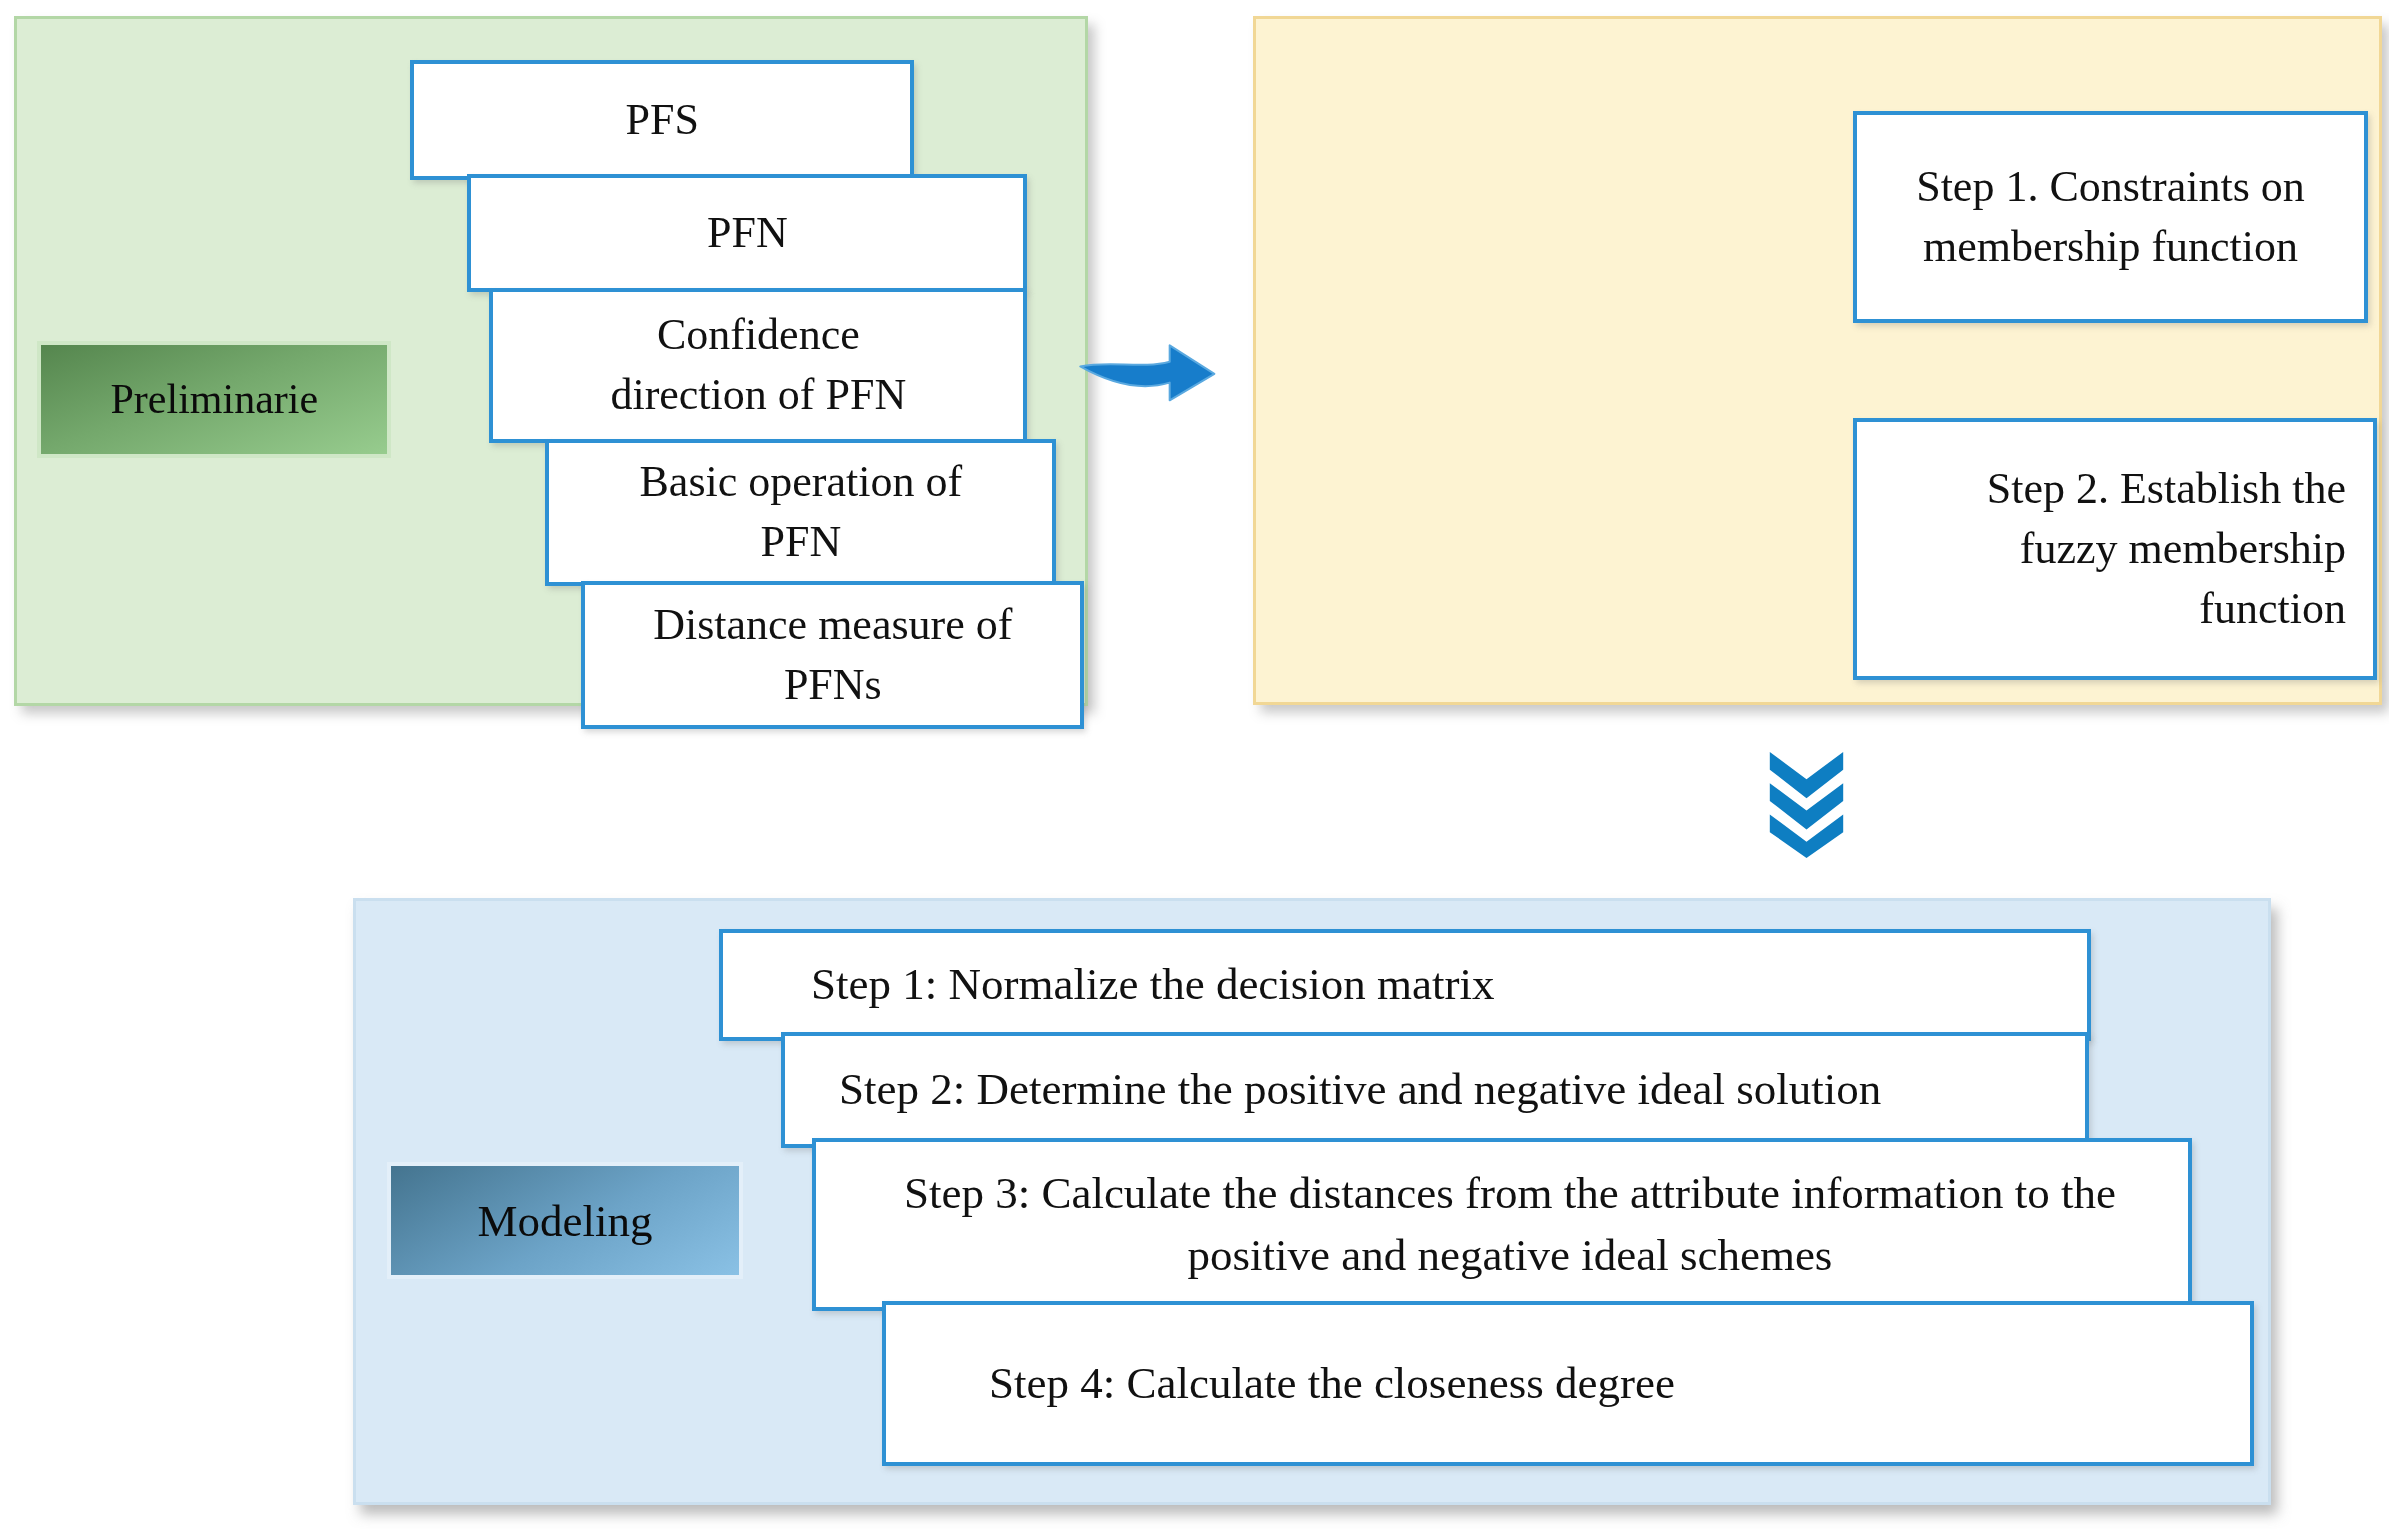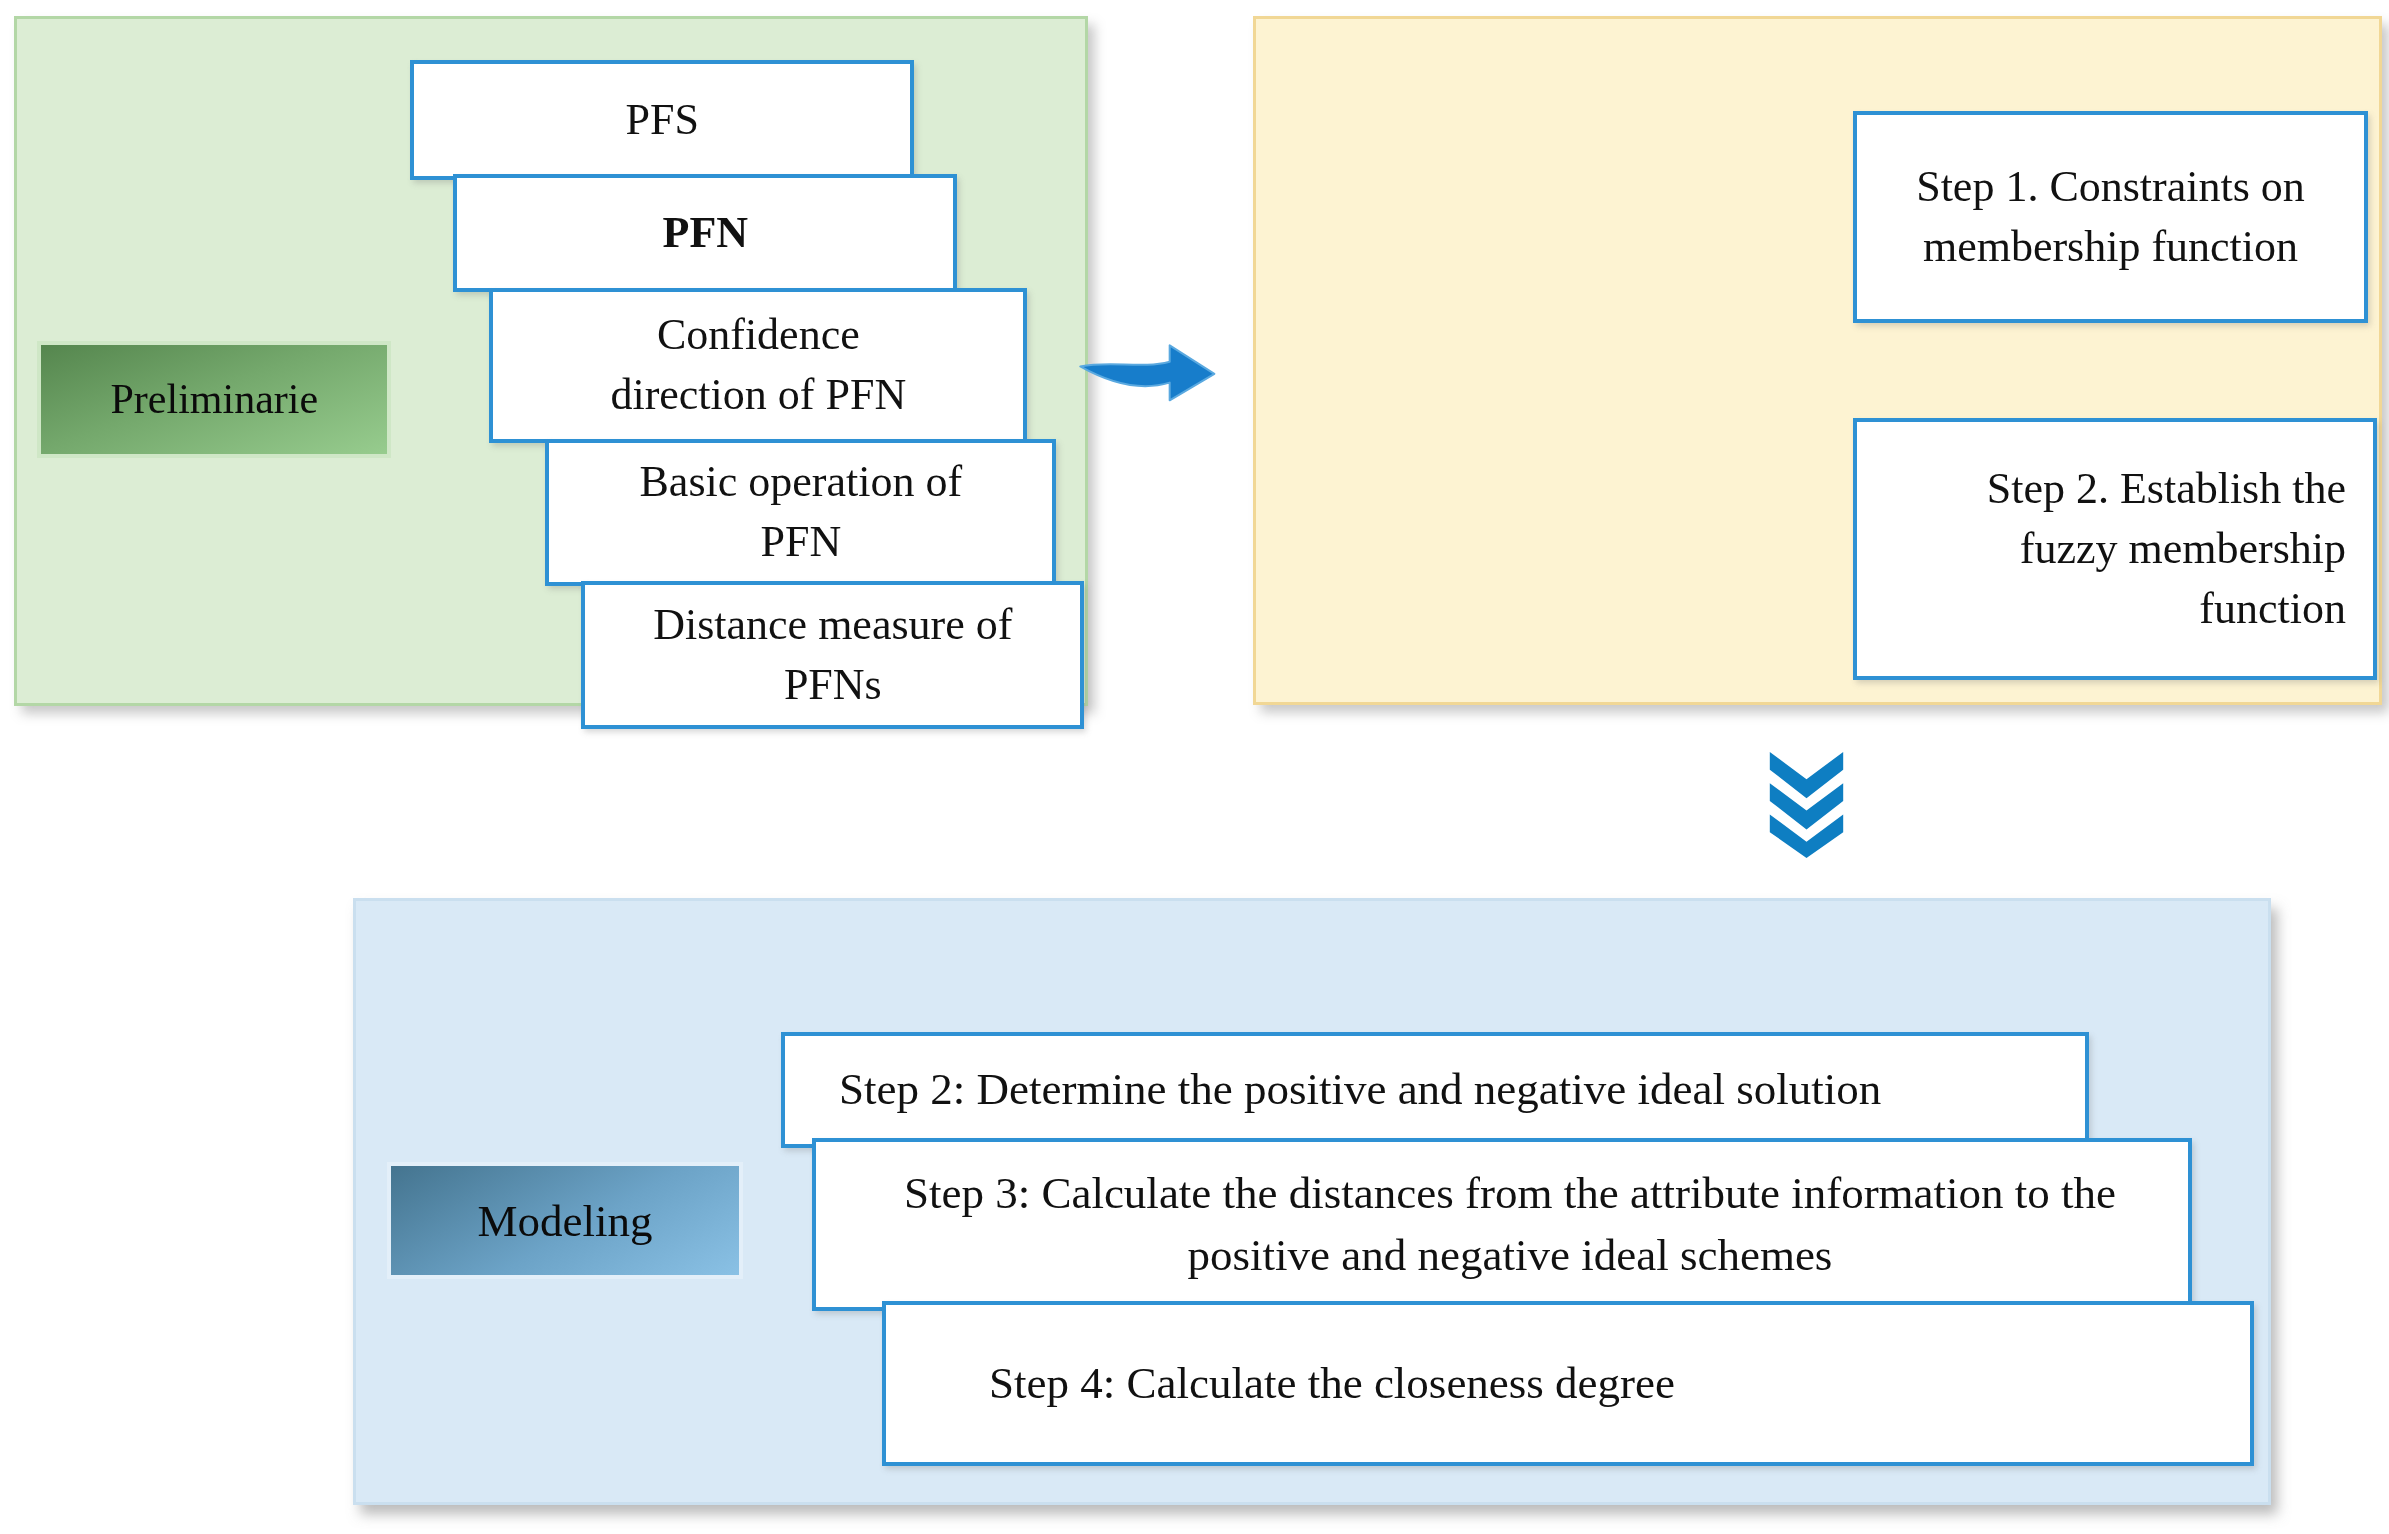--- a/index.html
+++ b/index.html
@@ -32,21 +32,21 @@
   .wbox{
     position:absolute;box-sizing:border-box;
     background:#ffffff;border:4.1px solid #2e91d4;
     display:flex;align-items:center;justify-content:center;
     text-align:center;font-size:44px;line-height:1.36;
     box-shadow:3.4px 4.1px 6.1px rgba(110,110,110,.28);
   }
   .wbox .txt{display:block;}
   
   .b1{left:393px;top:41px; width:504px;height:120px;z-index:1;}
-  .b2{left:436px;top:155px;width:504px;height:118px;z-index:2;font-weight:bold;}
+  .b2{left:450px;top:155px;width:560px;height:118px;z-index:2;}
   .b3{left:472px;top:269px;width:538px;height:155px;z-index:3;}
   .b4{left:528px;top:420px;width:511px;height:147px;z-index:4;}
   .b5{left:564px;top:562px;width:503px;height:148px;z-index:5;}
   .b3 .txt{max-width:354px;}
   .b4 .txt{max-width:408px;}
   .b5 .txt{max-width:435px;}
   
   .y1{left:597px;top:92px;width:515px;height:212px;}
   .y2{left:597px;top:399px;width:524px;height:262px;}
   .y1 .txt{max-width:435px;}
@@ -137,20 +137,23 @@
         <path d="M4,46 L58,86 L112,46 L112,72 L58,114 L4,72  Z"></path>
         <path d="M4,92 L58,132 L112,92 L112,118 L58,156 L4,118 Z"></path>
       </g>
     </svg>
   </div>
 
   <div class="panel panel-blue">
     <div class="glabel label-blue">
       <span>Modeling</span>
     </div>
+    <div class="wbox row m1">
+      <span class="txt">Step 1: Normalize the decision matrix</span>
+    </div>
     <div class="wbox row m2">
       <span class="txt">Step 2: Determine the positive and negative ideal solution</span>
     </div>
     <div class="wbox row m3">
       <span class="txt">Step 3: Calculate the distances from the attribute information to the positive and negative ideal schemes</span>
     </div>
     <div class="wbox row m4">
       <span class="txt">Step 4: Calculate the closeness degree</span>
     </div>
   </div>

